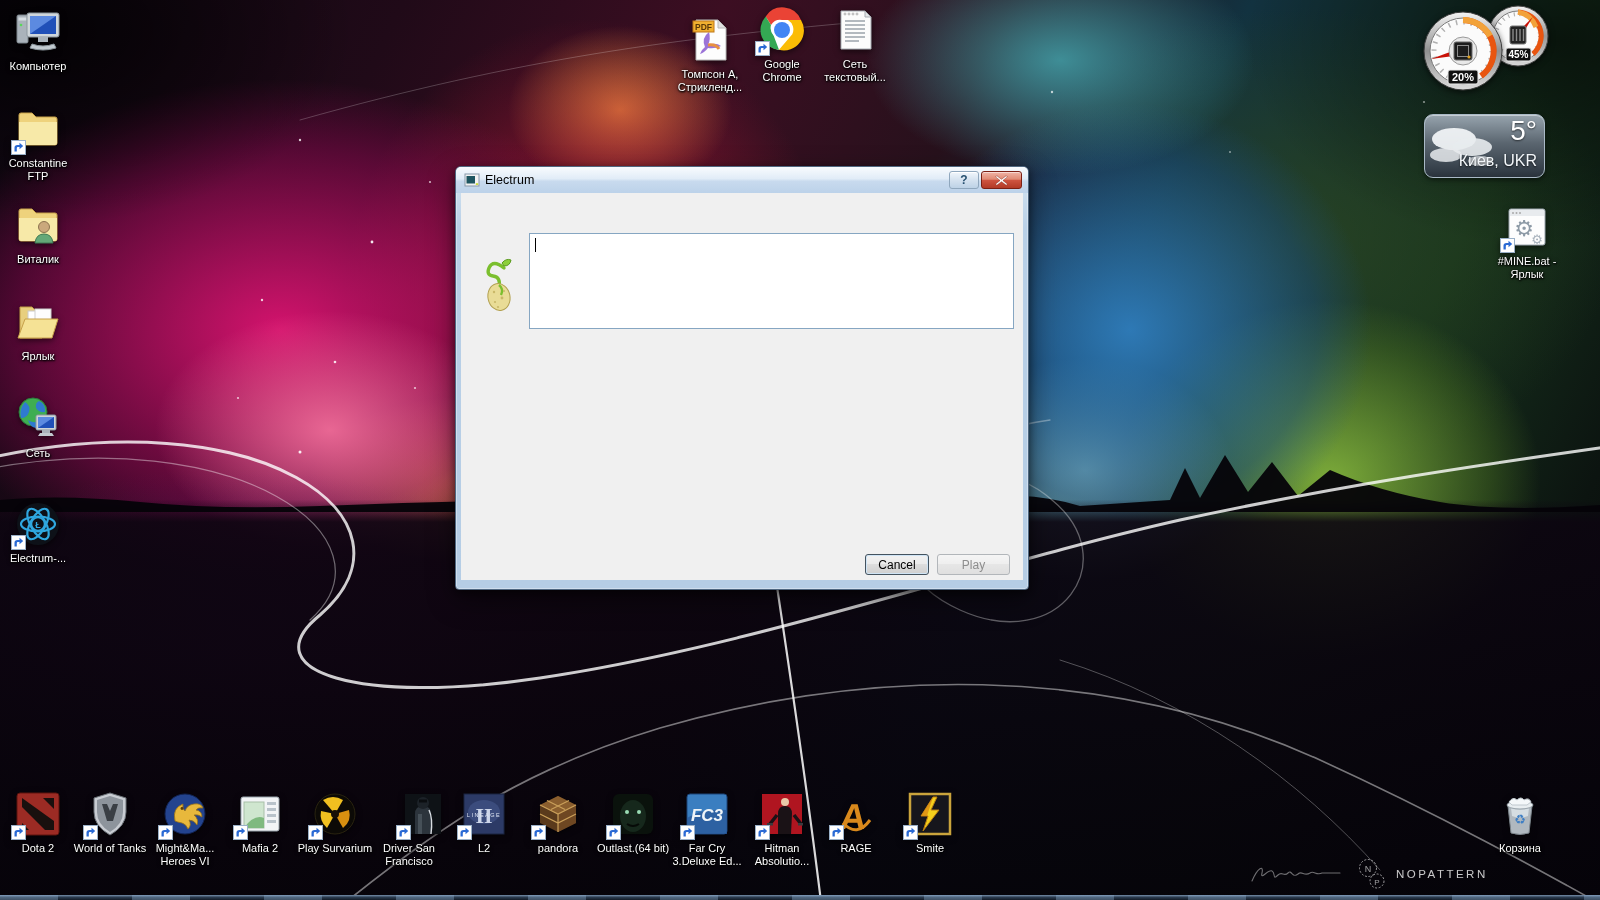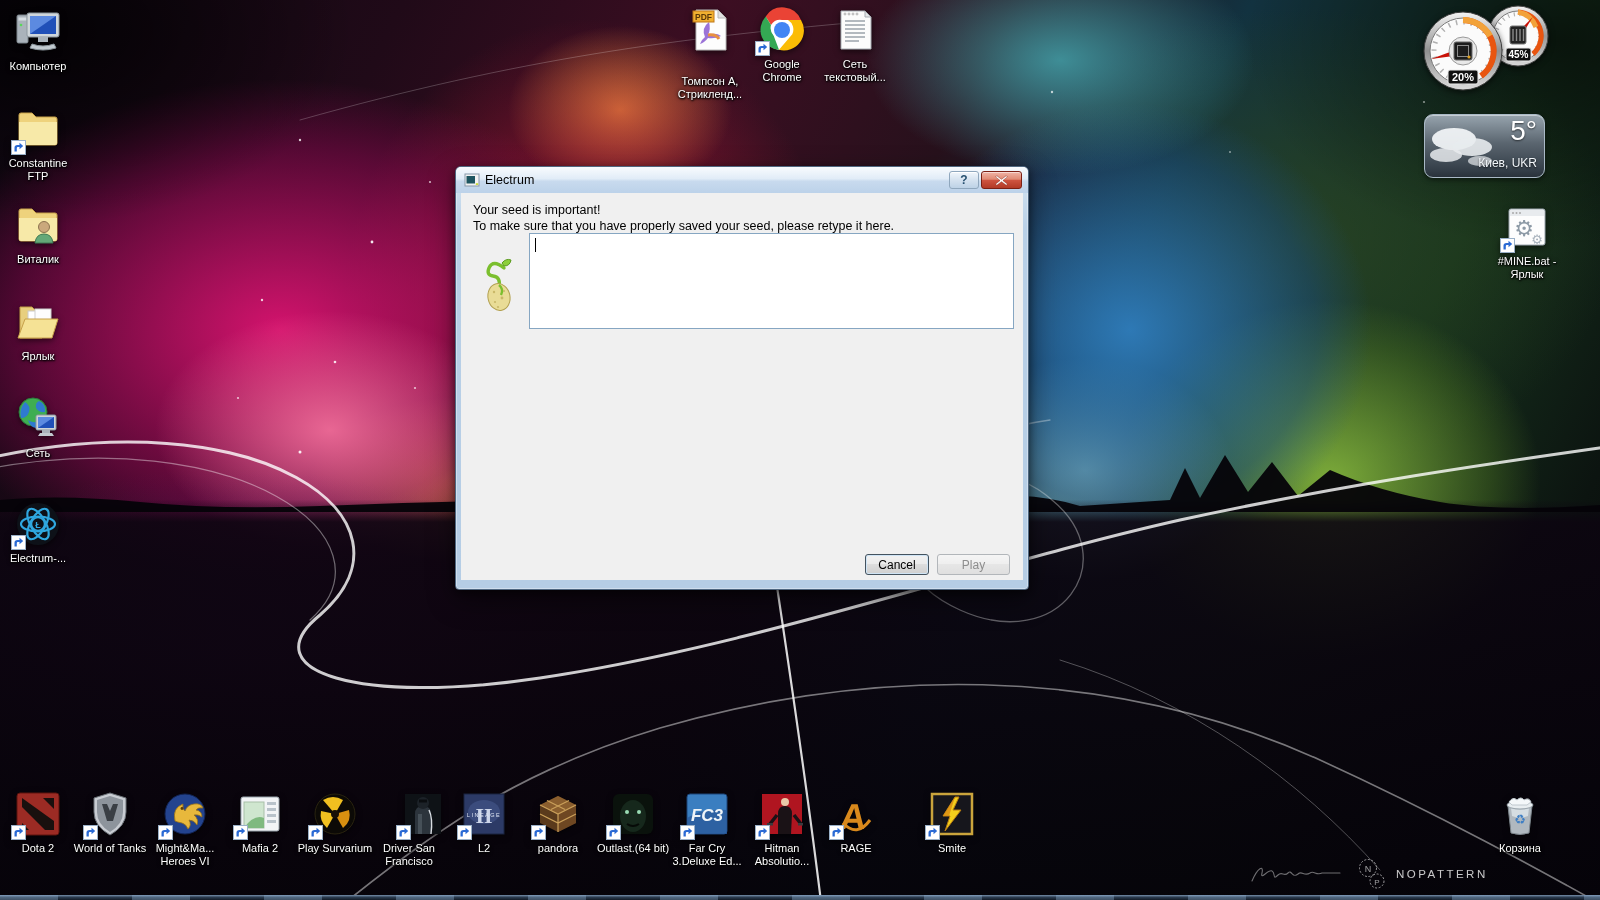--- a/index.html
+++ b/index.html
@@ -33,21 +33,21 @@
   .lbl{margin-top:4px;max-width:80px;font-size:11px;line-height:13px;color:#fff;text-align:center;
        text-shadow:0 1px 2px #000,1px 1px 2px #000,0 0 4px #000;}
   
   .gauge{position:absolute;}
   .gauge svg{display:block;filter:drop-shadow(0 2px 3px rgba(0,0,0,0.6));}
   .weather{position:absolute;left:1424px;top:114px;width:121px;height:64px;border-radius:9px;
      background:linear-gradient(180deg,#97a4ae,#5b6670 45%,#333d47 90%,#2a323b);
      border:1px solid #a9b9c6;box-shadow:inset 0 1px 0 rgba(255,255,255,0.45),0 2px 5px rgba(0,0,0,0.5);}
   .weather .cloud{position:absolute;left:3px;top:4px;width:76px;height:56px;opacity:0.92;}
   .weather .temp{position:absolute;right:7px;top:0px;font-size:28px;color:#fff;text-shadow:0 1px 2px rgba(0,0,0,0.6);}
-  .weather .loc{position:absolute;right:7px;bottom:7px;font-size:12px;color:#f2f6f9;text-shadow:0 1px 2px rgba(0,0,0,0.7);}
+  .weather .loc{position:absolute;right:7px;bottom:7px;font-size:16px;color:#f2f6f9;text-shadow:0 1px 2px rgba(0,0,0,0.7);}
   
   .dialog{position:absolute;left:455px;top:166px;width:574px;height:424px;
      background:linear-gradient(180deg,#eef5fb,#cadded 26px,#b9d0e7 60px,#b5cde5);
      border:1px solid #4f6780;border-radius:6px 6px 4px 4px;
      box-shadow:0 0 0 1px rgba(255,255,255,0.35) inset,0 3px 9px rgba(0,0,0,0.5),0 10px 28px rgba(0,0,0,0.45);}
   .titlebar{position:absolute;left:0;right:0;top:0;height:26px;display:flex;align-items:center;padding:0 6px;
      border-radius:5px 5px 0 0;
      background:linear-gradient(180deg,#f8fbfe,#e1ecf7 45%,#c8daee 55%,#bcd2e9);}
   .app-ico{width:16px;height:16px;margin:0 5px 0 2px;}
   .app-ico svg{width:100%;height:100%;display:block;}
@@ -209,21 +209,21 @@
           </svg>
           <span class="sc">
             <svg viewBox="0 0 15 15">
               <rect x="0.5" y="0.5" width="14" height="14" fill="#fff" stroke="#9ab0c8"></rect>
               <path d="M3.5 11.5 L3.5 7.5 Q3.5 5 6.5 5 L8.5 5 L8.5 2.8 L12.2 6 L8.5 9.2 L8.5 7 L6.8 7 Q5.8 7 5.8 8.2 L5.8 11.5 Z" fill="#2a6ad4"></path>
             </svg>
           </span>
         </div>
         <div class="lbl">Electrum-...</div>
       </div>
-      <div class="desktop-icon" style="left: 672px; top: 6px; gap: 17px;">
+      <div class="desktop-icon" style="left: 672px; top: 16px;">
         <div class="ico">
           <svg viewBox="0 0 48 48">
             <path d="M10 4 h22 l8 8 v32 H10 Z" fill="#fdfdfd" stroke="#b8b8b8"></path>
             <path d="M32 4 l8 8 h-8 Z" fill="#e0e0e0" stroke="#b8b8b8"></path>
             <path d="M19 31 q-4-9 4-15 q2 7-1 13 q8-3 13 1 q-6 3-13 2 q-4 5-8 6 q1-4 5-7" fill="#8a5ad0" opacity="0.85"></path>
             <path d="M22 29 q8-1 11 4" stroke="#e89040" stroke-width="3" fill="none"></path>
             <rect x="7" y="5" width="21" height="11" fill="#f0b030" stroke="#c07818"></rect>
             <text x="17.5" y="13.5" font-size="8.5" font-weight="bold" fill="#5a3808" text-anchor="middle">PDF</text>
           </svg>
         </div>
@@ -489,21 +489,21 @@
           </svg>
           <span class="sc">
             <svg viewBox="0 0 15 15">
               <rect x="0.5" y="0.5" width="14" height="14" fill="#fff" stroke="#9ab0c8"></rect>
               <path d="M3.5 11.5 L3.5 7.5 Q3.5 5 6.5 5 L8.5 5 L8.5 2.8 L12.2 6 L8.5 9.2 L8.5 7 L6.8 7 Q5.8 7 5.8 8.2 L5.8 11.5 Z" fill="#2a6ad4"></path>
             </svg>
           </span>
         </div>
         <div class="lbl">RAGE</div>
       </div>
-      <div class="desktop-icon" style="left: 914px; top: 790px;">
+      <div class="desktop-icon" style="left: 892px; top: 790px;">
         <div class="ico">
           <svg viewBox="0 0 48 48">
             <rect x="4" y="4" width="40" height="40" fill="#16161c" stroke="#caa43c" stroke-width="2.5"></rect>
             <path d="M27 7 L15 26 h7 L17 41 L33 20 h-8 L31 7 Z" fill="#f4cf1c" stroke="#b87c10"></path>
             <path d="M27 7 L15 26 h6 L17 41 L21 26 Z" fill="#d98a14" opacity="0.8"></path>
           </svg>
           <span class="sc">
             <svg viewBox="0 0 15 15">
               <rect x="0.5" y="0.5" width="14" height="14" fill="#fff" stroke="#9ab0c8"></rect>
               <path d="M3.5 11.5 L3.5 7.5 Q3.5 5 6.5 5 L8.5 5 L8.5 2.8 L12.2 6 L8.5 9.2 L8.5 7 L6.8 7 Q5.8 7 5.8 8.2 L5.8 11.5 Z" fill="#2a6ad4"></path>
@@ -599,24 +599,20 @@
       <span class="tb-btn help">
           <span>?</span>
         </span>
       <span class="tb-btn close">
         <svg viewBox="0 0 12 10">
             <path d="M1.6 0.6 L6 3.9 L10.4 0.6 L11.4 1.7 L7.3 5 L11.4 8.3 L10.4 9.4 L6 6.1 L1.6 9.4 L0.6 8.3 L4.7 5 L0.6 1.7 Z" fill="#fff" stroke="#7c2014" stroke-width="0.4"></path>
           </svg>
       </span>
     </div>
     <div class="client">
-      <div class="msg">
-        <div>Your seed is important!</div>
-        <div>To make sure that you have properly saved your seed, please retype it here.</div>
-      </div>
       <div class="seed-art">
         <svg viewBox="0 0 42 58">
           <path d="M23 13 q-11-9 -15 0 q-3 7 4 8 q8 1 6 11" fill="none" stroke="#7bbf2e" stroke-width="3.4" stroke-linecap="round"></path>
           <path d="M21 8 q4-5 9-3 q-1 6-7 6 Z" fill="#8ccf3a" stroke="#5a9a1e"></path>
           <ellipse cx="18" cy="42" rx="11" ry="13.5" fill="#e9dc96" stroke="#b2a050" transform="rotate(-12 18 42)"></ellipse>
           <path d="M18 30 q5 4 2 10" stroke="#7bbf2e" stroke-width="2.4" fill="none"></path>
           <g fill="#c9b868">
               <circle cx="13" cy="37" r="1.2"></circle>
               <circle cx="21" cy="43" r="1.4"></circle>
               <circle cx="14" cy="47" r="1.1"></circle>

